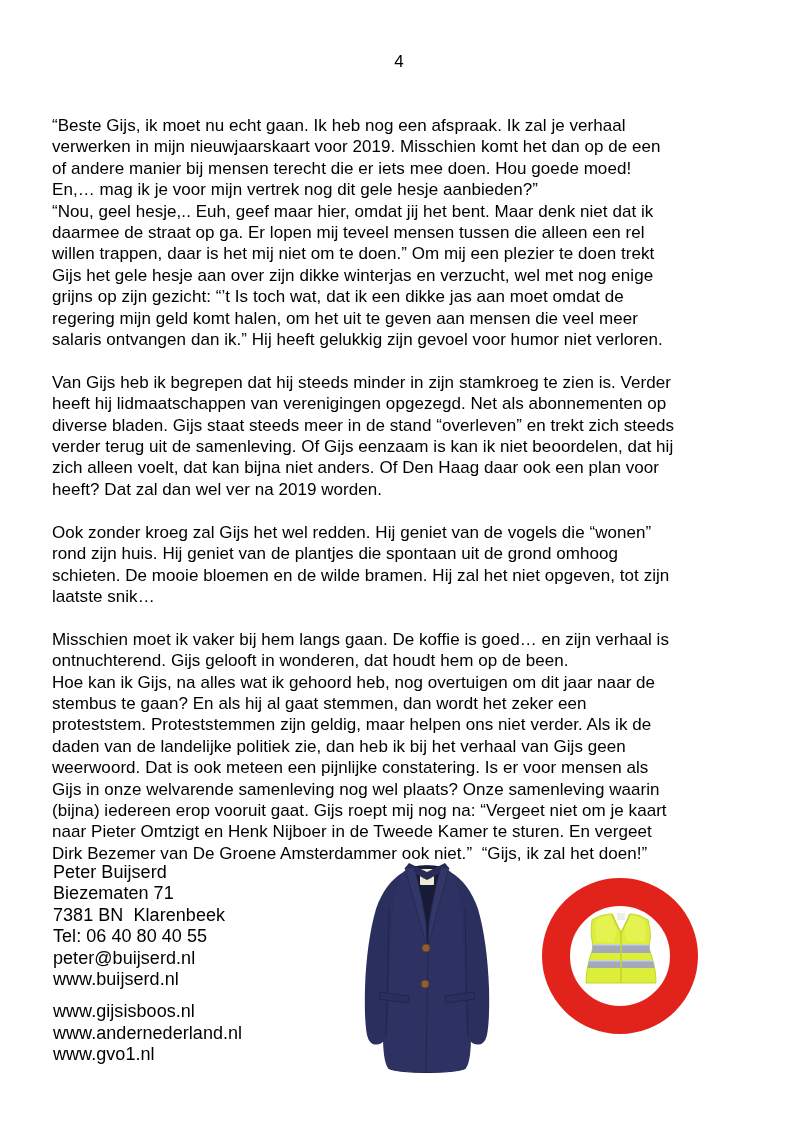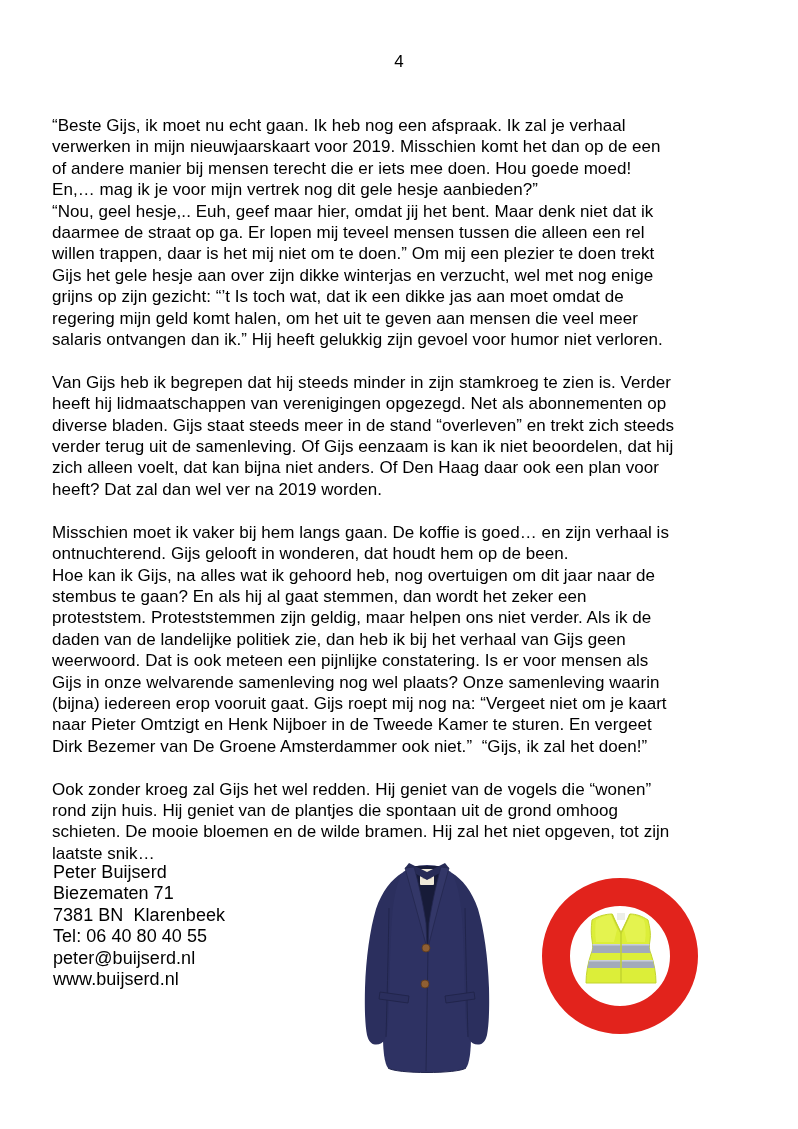--- a/index.html
+++ b/index.html
@@ -80,44 +80,47 @@
 Gijs het gele hesje aan over zijn dikke winterjas en verzucht, wel met nog enige
 grijns op zijn gezicht: “’t Is toch wat, dat ik een dikke jas aan moet omdat de
 regering mijn geld komt halen, om het uit te geven aan mensen die veel meer
 salaris ontvangen dan ik.” Hij heeft gelukkig zijn gevoel voor humor niet verloren.</div>
     <div class="para">Van Gijs heb ik begrepen dat hij steeds minder in zijn stamkroeg te zien is. Verder
 heeft hij lidmaatschappen van verenigingen opgezegd. Net als abonnementen op
 diverse bladen. Gijs staat steeds meer in de stand “overleven” en trekt zich steeds
 verder terug uit de samenleving. Of Gijs eenzaam is kan ik niet beoordelen, dat hij
 zich alleen voelt, dat kan bijna niet anders. Of Den Haag daar ook een plan voor
 heeft? Dat zal dan wel ver na 2019 worden.</div>
+    <div class="para">Ook zonder kroeg zal Gijs het wel redden. Hij geniet van de vogels die “wonen”
+rond zijn huis. Hij geniet van de plantjes die spontaan uit de grond omhoog
+schieten. De mooie bloemen en de wilde bramen. Hij zal het niet opgeven, tot zijn
+laatste snik…</div>
     <div class="para">Misschien moet ik vaker bij hem langs gaan. De koffie is goed… en zijn verhaal is
 ontnuchterend. Gijs gelooft in wonderen, dat houdt hem op de been.
 Hoe kan ik Gijs, na alles wat ik gehoord heb, nog overtuigen om dit jaar naar de
 stembus te gaan? En als hij al gaat stemmen, dan wordt het zeker een
 proteststem. Proteststemmen zijn geldig, maar helpen ons niet verder. Als ik de
 daden van de landelijke politiek zie, dan heb ik bij het verhaal van Gijs geen
 weerwoord. Dat is ook meteen een pijnlijke constatering. Is er voor mensen als
 Gijs in onze welvarende samenleving nog wel plaats? Onze samenleving waarin
 (bijna) iedereen erop vooruit gaat. Gijs roept mij nog na: “Vergeet niet om je kaart
 naar Pieter Omtzigt en Henk Nijboer in de Tweede Kamer te sturen. En vergeet
 Dirk Bezemer van De Groene Amsterdammer ook niet.”  “Gijs, ik zal het doen!”</div>
-    <div class="para">Ook zonder kroeg zal Gijs het wel redden. Hij geniet van de vogels die “wonen”
-rond zijn huis. Hij geniet van de plantjes die spontaan uit de grond omhoog
-schieten. De mooie bloemen en de wilde bramen. Hij zal het niet opgeven, tot zijn
-laatste snik…</div>
   </div>
 
   <div class="contact-block">
     <div class="contact-lines">Peter Buijserd
 Biezematen 71
 7381 BN  Klarenbeek
 Tel: 06 40 80 40 55
 peter@buijserd.nl
 www.buijserd.nl</div>
+    <div class="contact-lines contact-websites">www.gijsisboos.nl
+www.andernederland.nl
+www.gvo1.nl</div>
   </div>
 
   <div class="coat-image" role="img" aria-label="Navy blue winter coat with two buttons">
     <svg width="150" height="228" viewBox="0 0 150 228" xmlns="http://www.w3.org/2000/svg">
 
       <path d="M75,12 C64,12 56,15 50,20 C42,27 38,42 36,62 C34,90 32,130 31,170
                C30.5,195 32,210 36,215 C44,221 106,221 114,215 C118,210 119.5,195 119,170
                C118,130 116,90 114,62 C112,42 108,27 100,20 C94,15 86,12 75,12 Z" fill="#2e3263"></path>
 
       <path d="M50,20 C40,26 30,38 24,56 C18,76 14,105 13,135 C12.5,155 13,172 15,182

